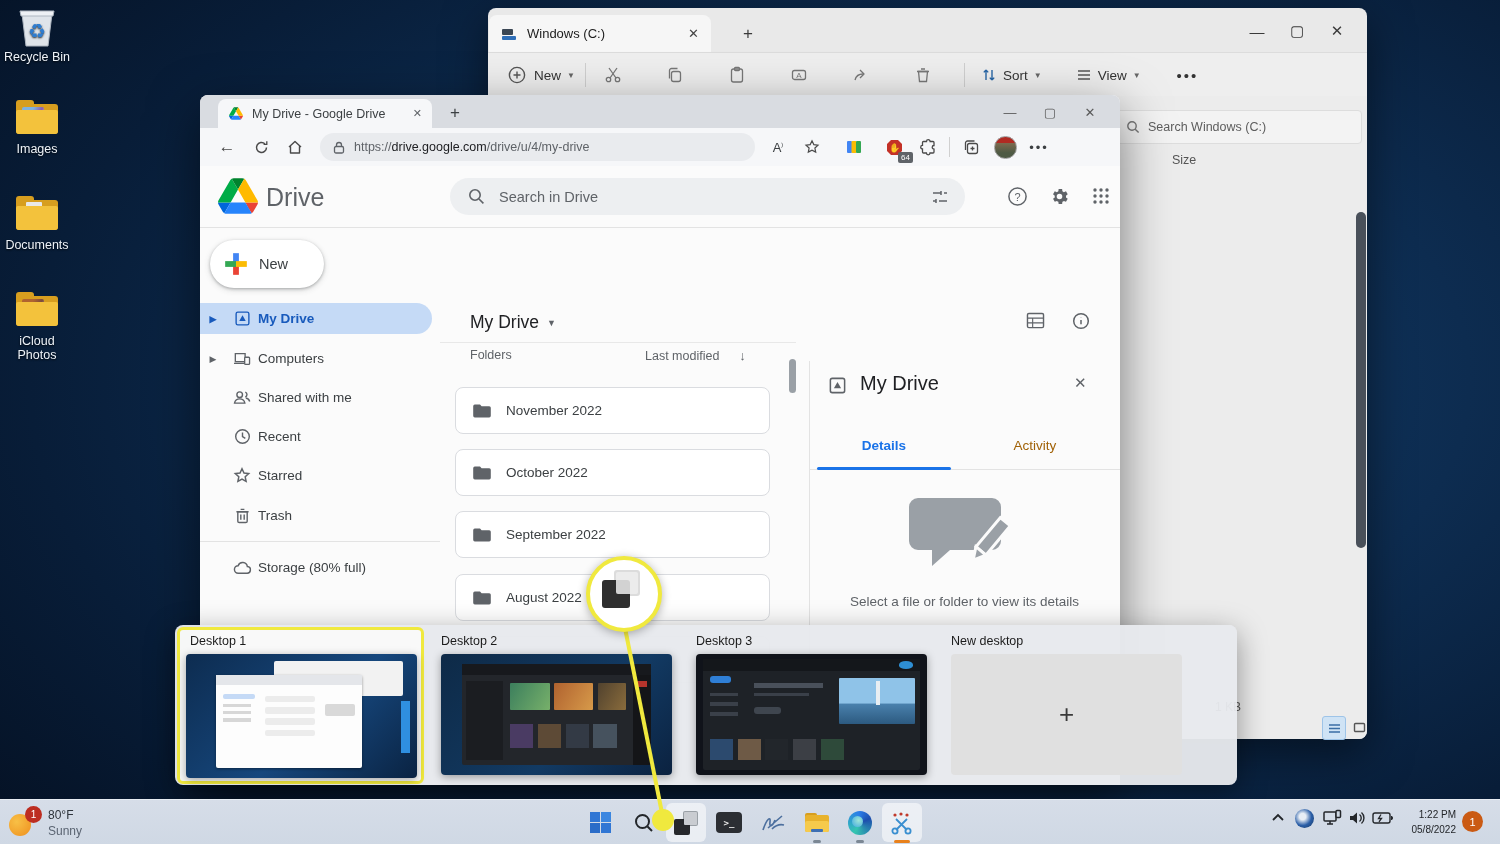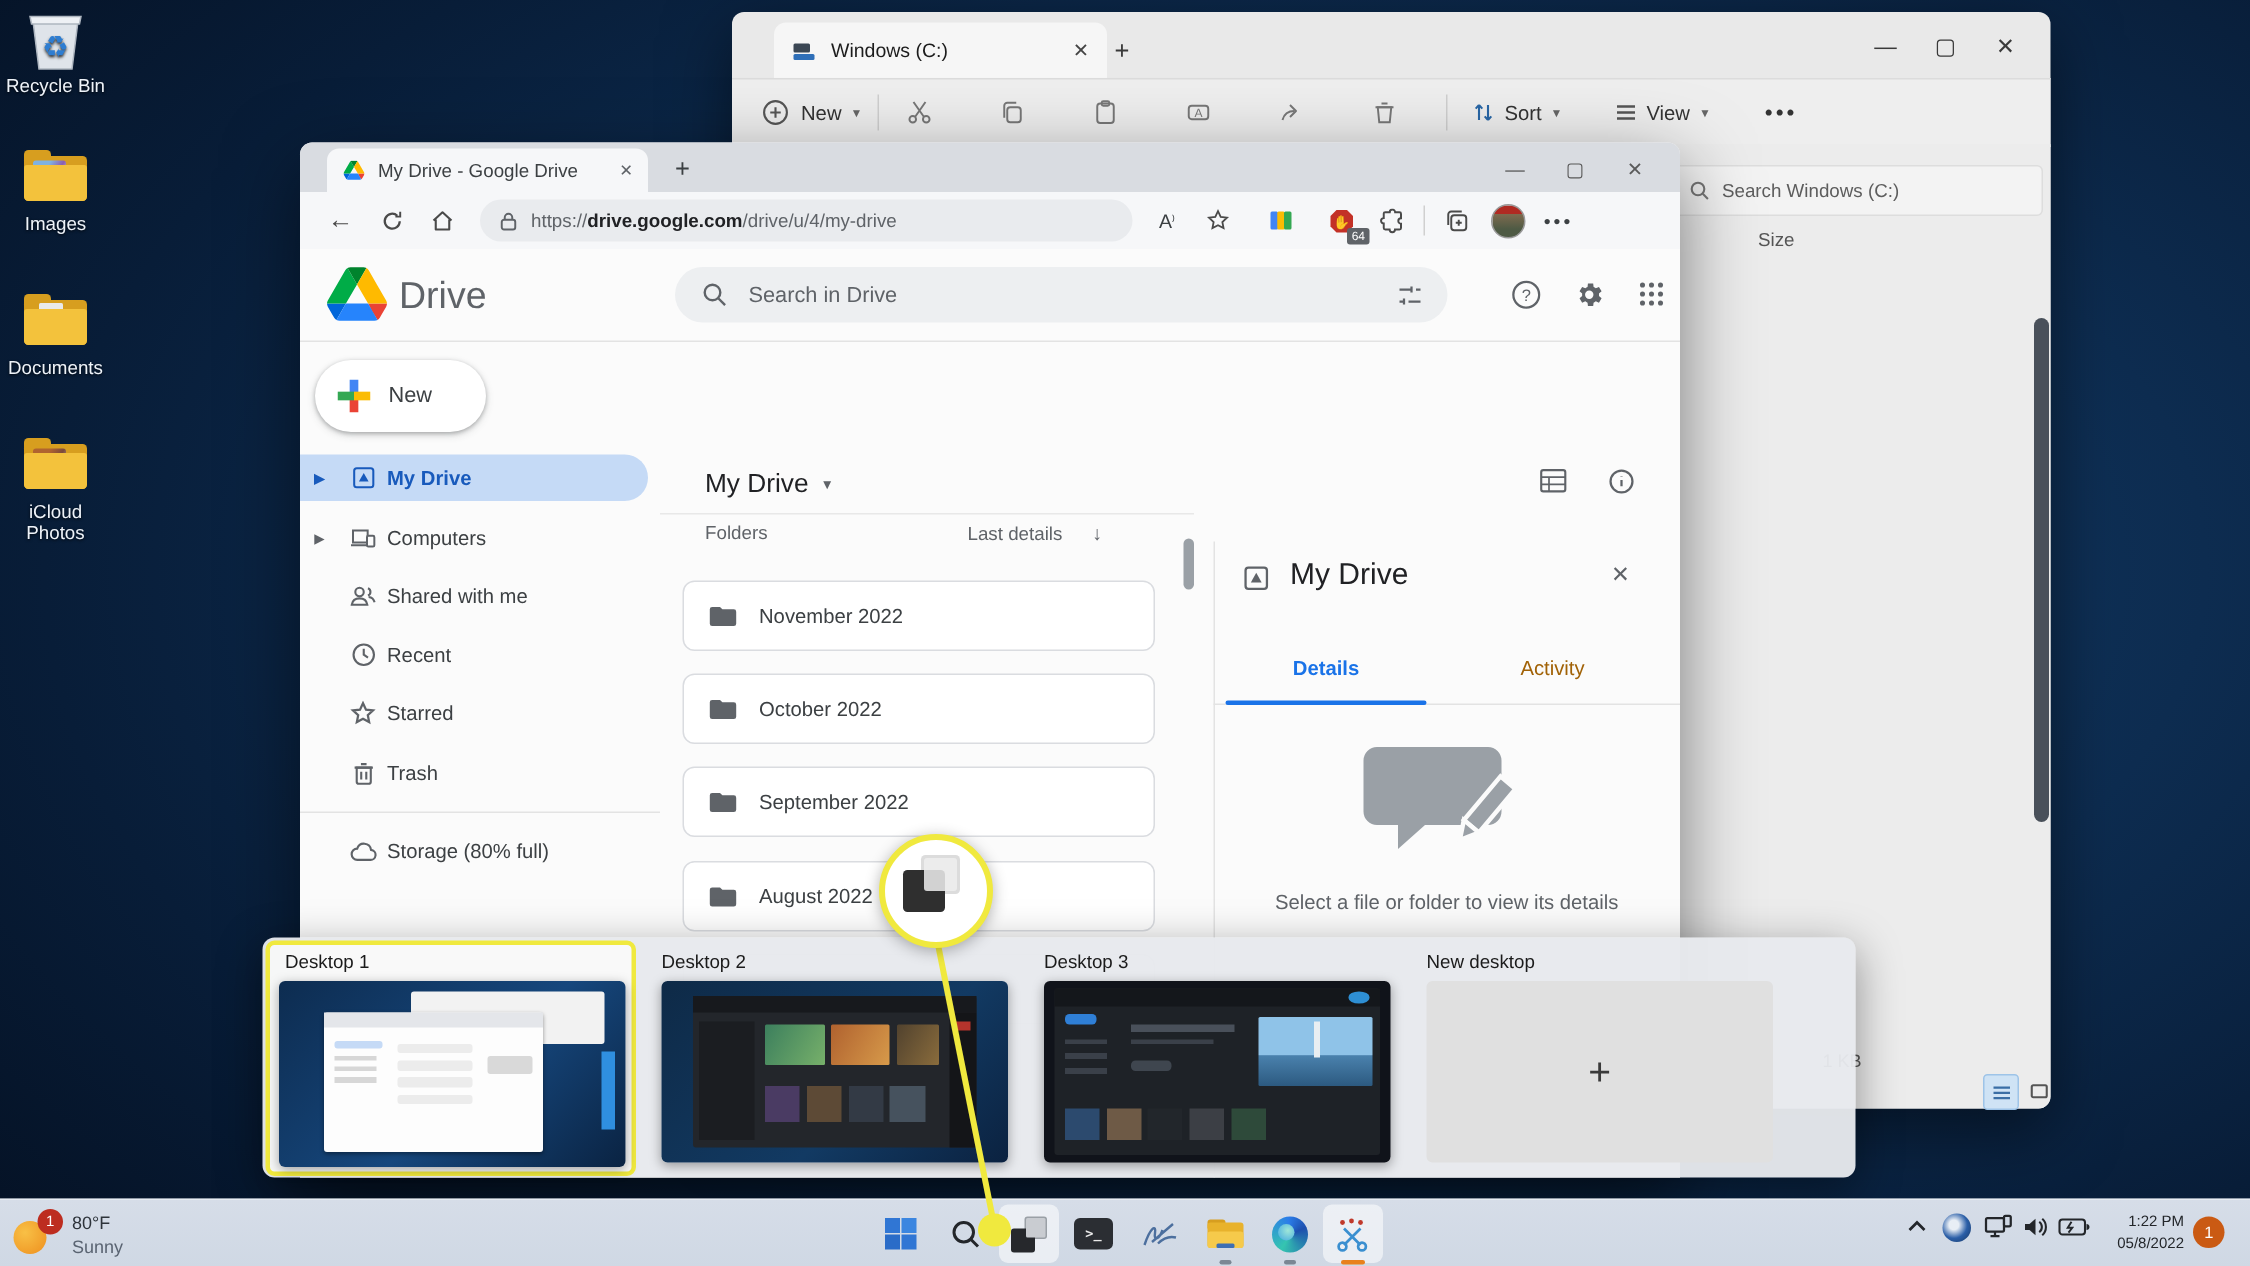--- a/index.html
+++ b/index.html
@@ -17,21 +17,21 @@
   .folder-back{position:absolute;left:2px;top:4px;width:42px;height:30px;background:#d79e1f;border-radius:3px;}
   .folder-tab{position:absolute;left:2px;top:0;width:18px;height:8px;background:#d79e1f;border-radius:3px 3px 0 0;}
   .folder-front{position:absolute;left:2px;top:10px;width:42px;height:24px;background:#f3c23c;border-radius:2px 2px 3px 3px;}
   .folder-photo{position:absolute;left:8px;top:7px;width:22px;height:14px;border-radius:2px;
     background:linear-gradient(120deg,#7fb2e0 40%,#8c5fae 70%,#e0d6c8);}
   .folder-doc{position:absolute;left:12px;top:6px;width:16px;height:12px;background:#e9e9e9;border-radius:1px;}
 
   
   .explorer{left:488px;top:8px;width:879px;height:731px;background:#e9e9e9;border-radius:8px;
     box-shadow:0 14px 44px rgba(0,0,0,.5);}
-  .exp-tab{left:28px;top:7px;width:222px;height:37px;background:#f6f6f6;border-radius:8px 8px 0 0;
+  .exp-tab{left:1px;top:7px;width:222px;height:37px;background:#f6f6f6;border-radius:8px 8px 0 0;
     display:flex;align-items:center;font-size:13px;color:#1c1c1c;}
   .exp-toolbar{left:0;top:44px;width:100%;height:44px;border-top:1px solid #dcdcdc;border-bottom:1px solid #dcdcdc;
     background:#eeeeee;display:flex;align-items:center;color:#444;}
   .tb-div{width:1px;height:24px;background:#cfcfcf;margin:0 10px;}
   .winctl{color:#3a3a3a;font-size:15px;display:flex;align-items:center;justify-content:center;width:40px;height:30px;}
   .exp-search{left:627px;top:102px;width:245px;height:32px;background:#f3f3f3;border:1px solid #dddddd;border-radius:4px;
     display:flex;align-items:center;color:#5d5d5d;font-size:12.5px;}
   .exp-body{left:0;top:88px;width:100%;height:643px;background:#ececec;border-radius:0 0 8px 8px;}
 
   
@@ -268,21 +268,21 @@
         <svg width="16" height="15" viewBox="0 0 16 15" fill="none" stroke="#4a4a4a" stroke-width="1.4">
           <path d="M2 7 8 1.5 14 7M3.5 6.3V13h9V6.3" stroke-linejoin="round"></path>
         </svg>
       </div>
       <div class="url-pill" style="margin-left:8px;">
         <svg width="12" height="13" viewBox="0 0 12 13" fill="none" stroke="#5f6368" stroke-width="1.3" style="margin:0 9px 0 13px;">
           <rect x="1.5" y="5.5" width="9" height="6.5" rx="1.5"></rect>
             <path d="M3.5 5.5V4a2.5 2.5 0 0 1 5 0v1.5"></path>
         </svg>
         <span>https://</span>
-          <span style="color:#202124;font-weight:bold;">drive.google.com</span>
+          <span style="color:#202124;font-weight:normal;">drive.google.com</span>
           <span>/drive/u/4/my-drive</span>
       </div>
       <div class="tbico" style="margin-left:6px;font-size:13px;color:#3c4043;">A<span style="font-size:9px;vertical-align:top;">⁾</span></div>
       <div class="tbico">
         <svg width="16" height="16" viewBox="0 0 16 16" fill="none" stroke="#4a4a4a" stroke-width="1.2">
           <path d="M8 1.8l1.8 3.8 4.2.5-3.1 2.9.8 4.1L8 11.1 4.3 13.1l.8-4.1L2 6.1l4.2-.5z"></path>
         </svg>
       </div>
       <div class="tbico" style="margin-left:8px;">
         <svg width="16" height="16" viewBox="0 0 16 16">
@@ -468,21 +468,21 @@
       <div class="abs" style="left:872px;top:146px;">
         <svg width="18" height="18" viewBox="0 0 18 18" fill="none" stroke="#5f6368" stroke-width="1.5">
           <circle cx="9" cy="9" r="7.3"></circle>
             <path d="M9 8v4.2M9 5.4v.3"></path>
         </svg>
       </div>
       <div class="abs" style="left:240px;top:176px;width:356px;height:1px;background:#e8e8e8;"></div>
 
       <div class="abs" style="left:270px;top:182px;font-size:12.5px;color:#5f6368;">Folders</div>
       <div class="abs" style="left:445px;top:182px;font-size:12.5px;color:#5f6368;display:flex;align-items:center;">
-        <span>Last details</span>
+        <span>Last modified</span>
         <span style="margin-left:20px;font-size:13px;">↓</span>
       </div>
       <div class="abs" style="left:589px;top:193px;width:7px;height:34px;background:#9aa0a6;border-radius:4px;"></div>
 
       <div class="fcard" style="top:221px;">
         <span class="fico">
             <svg width="20" height="16" viewBox="0 0 24 20" fill="#5f6368">
               <path d="M9.5 2H3a2 2 0 0 0-2 2v12a2 2 0 0 0 2 2h18a2 2 0 0 0 2-2V6a2 2 0 0 0-2-2h-9.5l-2-2z"></path>
             </svg>
           </span>

